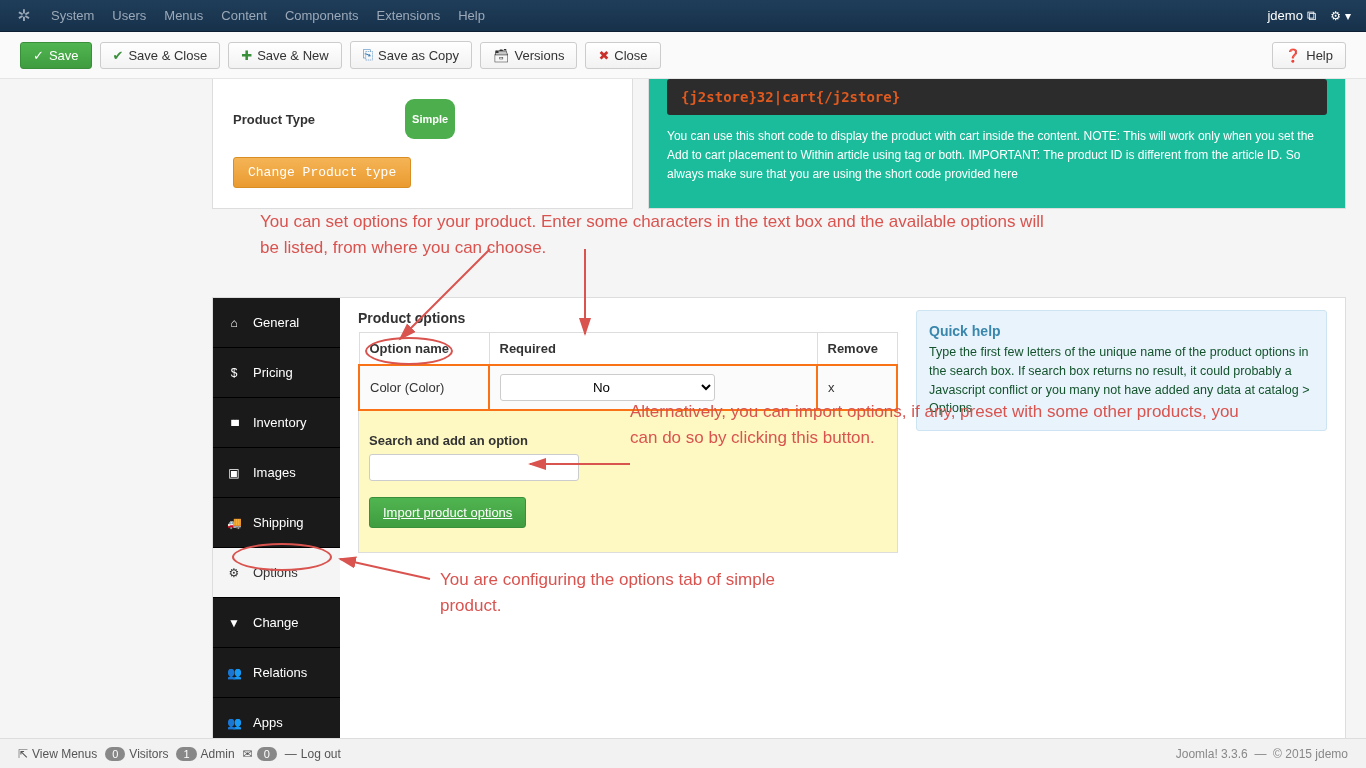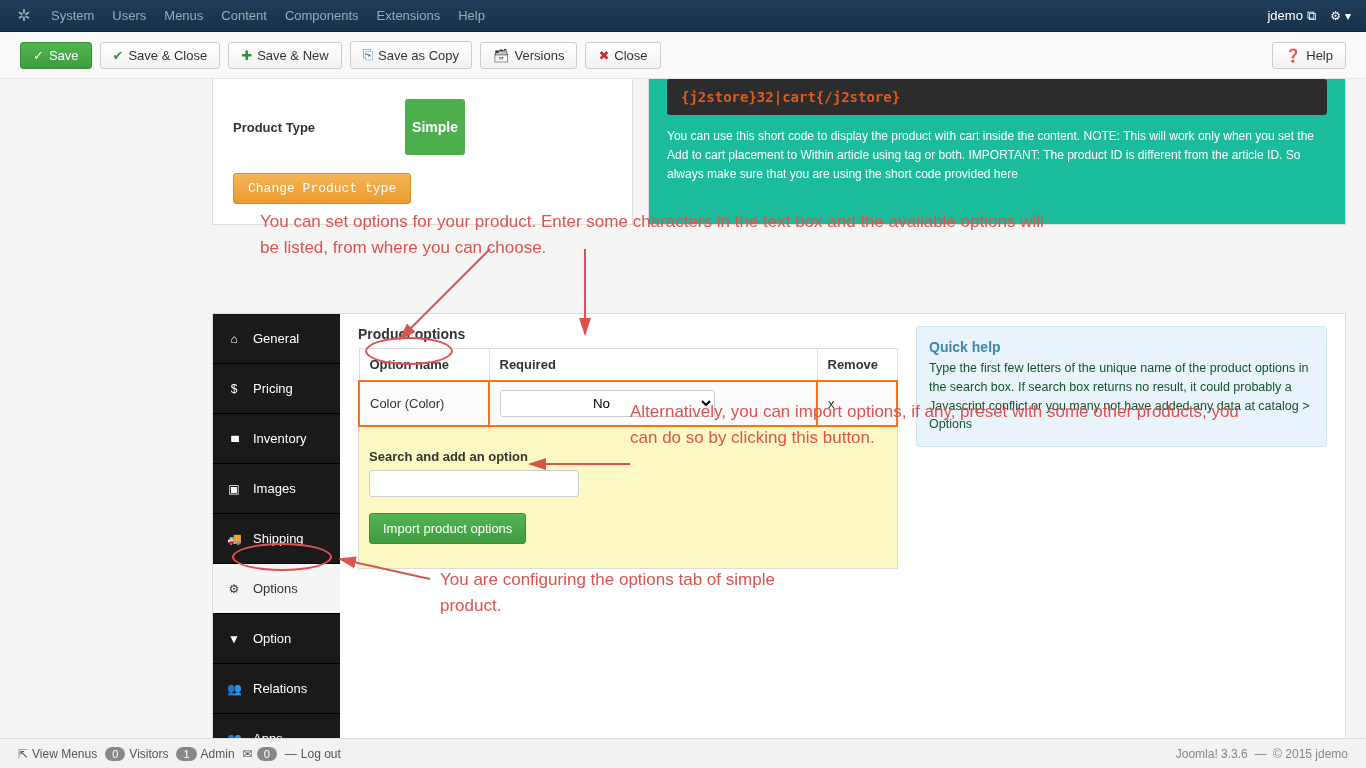--- a/index.html
+++ b/index.html
@@ -25,21 +25,21 @@
 .toolbar-spacer { flex: 1; }
 
 
 .content-area { padding: 0 20px; position: relative; }
 
 
 .upper-row { display: flex; gap: 15px; margin-bottom: 10px; }
 .card-left { background: #fff; border: 1px solid #ddd; border-top: none; padding: 20px; width: 421px; }
 .card-right { flex: 1; background: #1bbc9b; color: #fff; padding: 0 18px 18px 18px; border: 1px solid #ddd; border-top: none; }
 .product-type-row { display: flex; align-items: center; margin-bottom: 18px; gap: 90px; }
-.label-simple { background: #4dae4d; color: #fff; padding: 20px 7px; border-radius: 3px; font-size: 14px; font-weight: bold; }
+.label-simple { background: #4dae4d; color: #fff; padding: 14px 7px; border-radius: 9px; font-size: 11px; font-weight: bold; }
 .btn-orange { background: #f0ad4e; background: linear-gradient(#f5b456, #ea9b30); color: #fff; border: 1px solid #d88e22; padding: 7px 14px; border-radius: 3px; cursor: pointer; font-size: 13px; font-family: Liberation Mono, monospace; }
 .shortcode-box { background: #2c2c2c; color: #e05a1f; padding: 10px 14px; font-family: monospace; font-size: 14px; border-radius: 3px; font-weight: bold; }
 .shortcode-help { font-size: 12px; margin-top: 12px; line-height: 1.6; }
 
 
 .annotation { color: #d9534f; font-size: 17px; font-weight: 500; position: absolute; }
 .annotation-1 { top: 130px; left: 260px; width: 790px; line-height: 1.5; }
 .annotation-2 { top: 320px; left: 630px; width: 640px; line-height: 1.5; }
 .annotation-3 { top: 488px; left: 440px; width: 350px; line-height: 1.5; }
 
@@ -60,21 +60,21 @@
 
 .main-panel { flex: 1; padding: 0 18px 18px 18px; display: flex; gap: 18px; align-items: flex-start; }
 .options-area { flex: 0 0 540px; }
 .options-title { font-weight: bold; font-size: 14px; padding-top: 12px; padding-bottom: 6px; }
 .options-table { width: 100%; border-collapse: collapse; }
 .options-table th { text-align: left; padding: 8px 10px; border: 1px solid #ddd; background: #fff; font-size: 13px; font-weight: bold; }
 .options-table td { padding: 8px 10px; border: 2px solid #f97316; background: #fbfbfb; font-size: 13px; vertical-align: middle; }
 .select-required { width: 215px; padding: 4px; border: 1px solid #ccc; border-radius: 3px; background: #fff; text-align: center; }
 .search-label { font-weight: bold; margin-top: 12px; margin-bottom: 6px; display: block; font-size: 13px; }
 .search-input { width: 210px; padding: 5px; border: 1px solid #ccc; border-radius: 3px; }
-.btn-import { background: linear-gradient(#50b550, #3f9c3f); color: #fff; border: 1px solid #3a8f3a; padding: 7px 13px; border-radius: 3px; cursor: pointer; font-size: 13px; margin-top: 16px; }
+.btn-import { background: linear-gradient(#50b550, #3f9c3f); color: #fff; border: 1px solid #3a8f3a; padding: 7px 13px; border-radius: 3px; cursor: pointer; font-size: 13px; margin-top: 16px; text-decoration: underline; }
 
 .quickhelp-box { flex: 1; background: #e8f3fb; border: 1px solid #cde4f2; padding: 12px; border-radius: 3px; margin-top: 12px; }
 .quickhelp-title { font-weight: bold; color: #3a87ad; font-size: 14px; margin-bottom: 4px; }
 .quickhelp-text { color: #14532d; font-size: 12.5px; line-height: 1.5; }
 
 
 .statusbar { position: fixed; bottom: 0; left: 0; right: 0; height: 30px; background: #f2f2f2; border-top: 1px solid #ddd; display: flex; align-items: center; padding: 0 18px; font-size: 12px; color: #555; gap: 10px; }
 .status-left { display: flex; align-items: center; gap: 8px; }
 .status-right { margin-left: auto; color: #888; }
 .badge { background: #888; color: #fff; border-radius: 9px; padding: 1px 7px; font-size: 11px; }
@@ -177,21 +177,21 @@
       <div class="sidebar-item">
         <span class="icon">🚚</span>
         <span>Shipping</span>
       </div>
       <div class="sidebar-item active">
         <span class="icon" style="color:#333">⚙</span>
         <span>Options</span>
       </div>
       <div class="sidebar-item">
         <span class="icon">▼</span>
-        <span>Option</span>
+        <span>Change</span>
       </div>
       <div class="sidebar-item">
         <span class="icon">👥</span>
         <span>Relations</span>
       </div>
       <div class="sidebar-item">
         <span class="icon">👥</span>
         <span>Apps</span>
       </div>
     </div>

